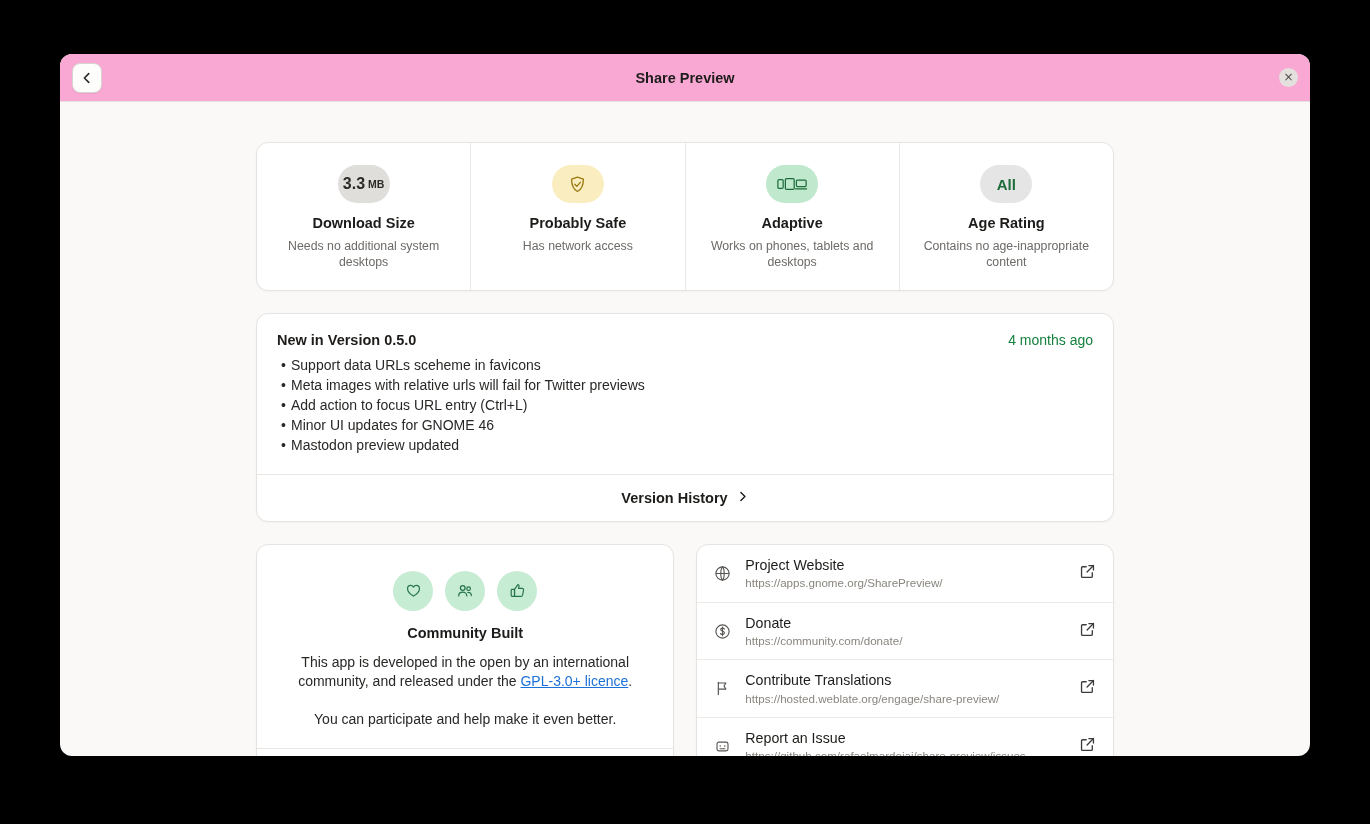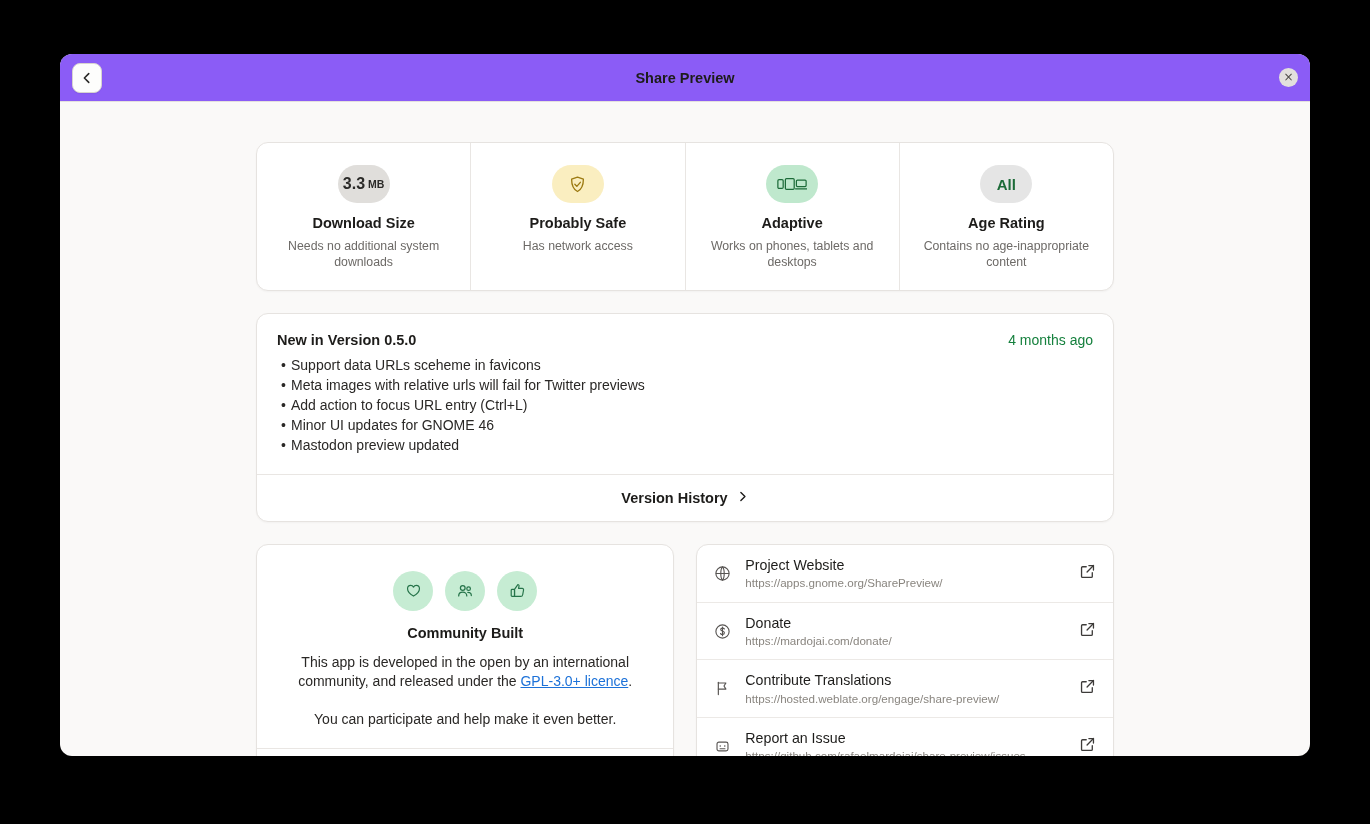--- a/index.html
+++ b/index.html
@@ -18,21 +18,21 @@
     border-radius: 12px;
     overflow: hidden;
     box-shadow: 0 0 0 1px rgba(0,0,0,0.25), 0 12px 40px rgba(0,0,0,0.5);
     display: flex;
     flex-direction: column;
   }
   
   .headerbar {
     height: 48px;
     flex: 0 0 48px;
-    background: #8b5cf6;
+    background: #f9a8d4;
     border-bottom: 1px solid #e4e1de;
     display: flex;
     align-items: center;
     padding: 0 12px;
     position: relative;
   }
   .hb-title {
     position: absolute;
     left: 0; right: 0;
     text-align: center;
@@ -272,21 +272,21 @@
     <div class="inner">
 
       <div class="card stats">
 
         <div class="stat">
           <div class="badge size">
             <span>3.3</span>
               <span class="unit">MB</span>
           </div>
           <div class="stat-title">Download Size</div>
-          <div class="stat-desc">Needs no additional system downloads</div>
+          <div class="stat-desc">Needs no additional system desktops</div>
         </div>
 
         <div class="stat">
           <div class="badge safe">
             <svg width="19" height="19" viewBox="0 0 20 20" fill="none" stroke="#9c7a12" stroke-width="1.4" stroke-linecap="round" stroke-linejoin="round">
               <path d="M10 2.2 L16.2 4.4 C16.2 11 13.6 15.4 10 17.4 C6.4 15.4 3.8 11 3.8 4.4 Z"></path>
               <path d="M7.2 9.8 L9.3 12 L13 7.7"></path>
             </svg>
           </div>
           <div class="stat-title">Probably Safe</div>
@@ -396,21 +396,21 @@
           <div class="link-row">
             <span class="link-icon">
               <svg width="17" height="17" viewBox="0 0 18 18" fill="none" stroke="#585553" stroke-width="1.2">
                 <circle cx="9" cy="9" r="7"></circle>
                 <path d="M11 6.3 C10.4 5.6 9.7 5.4 9 5.4 C7.9 5.4 7.1 6 7.1 6.9 C7.1 8.9 11 8.1 11 10.4 C11 11.4 10.1 12.2 9 12.2 C8.1 12.2 7.4 11.9 6.9 11.2" stroke-linecap="round"></path>
                 <path d="M9 4.2 V13.5" stroke-linecap="round"></path>
               </svg>
             </span>
             <span class="link-texts">
               <span class="link-title">Donate</span>
-              <span class="link-url" style="display:block">https://mardojai.com/donate/</span>
+              <span class="link-url" style="display:block">https://community.com/donate/</span>
             </span>
             <span class="ext-icon">
               <svg width="17" height="17" viewBox="0 0 16 16" fill="none" stroke="#3d3b39" stroke-width="1.25" stroke-linecap="round" stroke-linejoin="round">
                 <path d="M12.5 9.2 V12.6 C12.5 13.2 12.1 13.6 11.5 13.6 H3.4 C2.8 13.6 2.4 13.2 2.4 12.6 V4.5 C2.4 3.9 2.8 3.5 3.4 3.5 H6.8"></path>
                 <path d="M9.3 2.4 H13.6 V6.7"></path>
                 <path d="M13.6 2.4 L7.6 8.4"></path>
               </svg>
             </span>
           </div>
 

